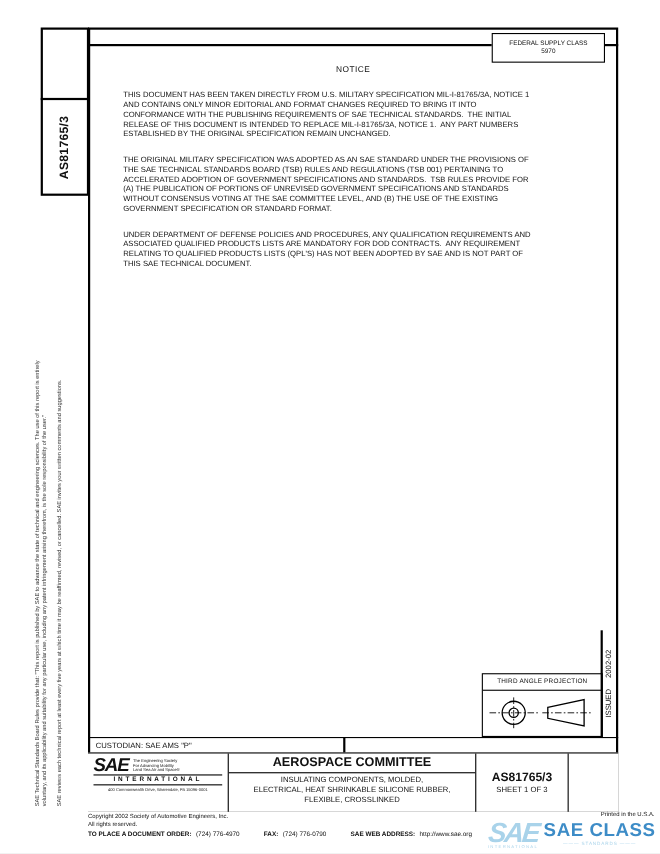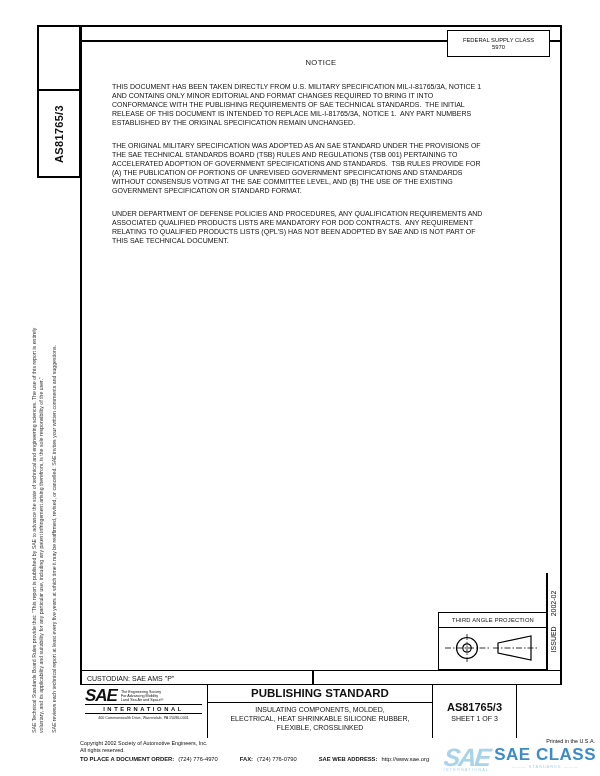--- a/index.html
+++ b/index.html
@@ -146,21 +146,21 @@
       <div class="logo-row">
         <span class="logo-sae">SAE</span>
         <span class="logo-tag">The Engineering Society
 For Advancing Mobility
 Land Sea Air and Space®</span>
       </div>
       <div class="logo-intl">INTERNATIONAL</div>
       <div class="logo-addr">400 Commonwealth Drive, Warrendale, PA 15096-0001</div>
     </div>
     <div class="tb-cell tb-title">
-      <div class="as-head">PUBLISHING STANDARD</div>
+      <div class="as-head">AEROSPACE COMMITTEE</div>
       <div class="as-sub">INSULATING COMPONENTS, MOLDED,
 ELECTRICAL, HEAT SHRINKABLE SILICONE RUBBER,
 FLEXIBLE, CROSSLINKED</div>
     </div>
     <div class="tb-cell tb-num">
       <div class="doc-num">AS81765/3</div>
       <div class="sheet">SHEET 1 OF 3</div>
     </div>
     <div class="tb-cell tb-empty"></div>
   </div>

